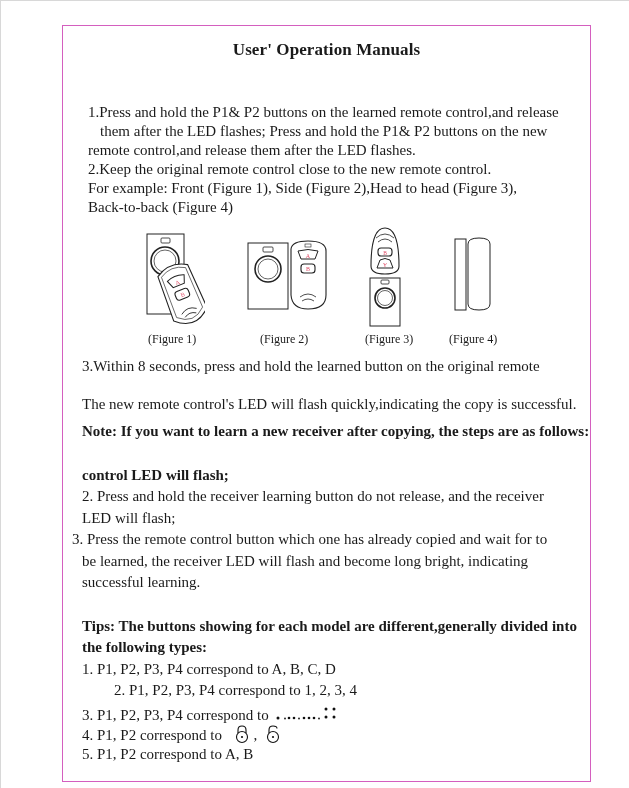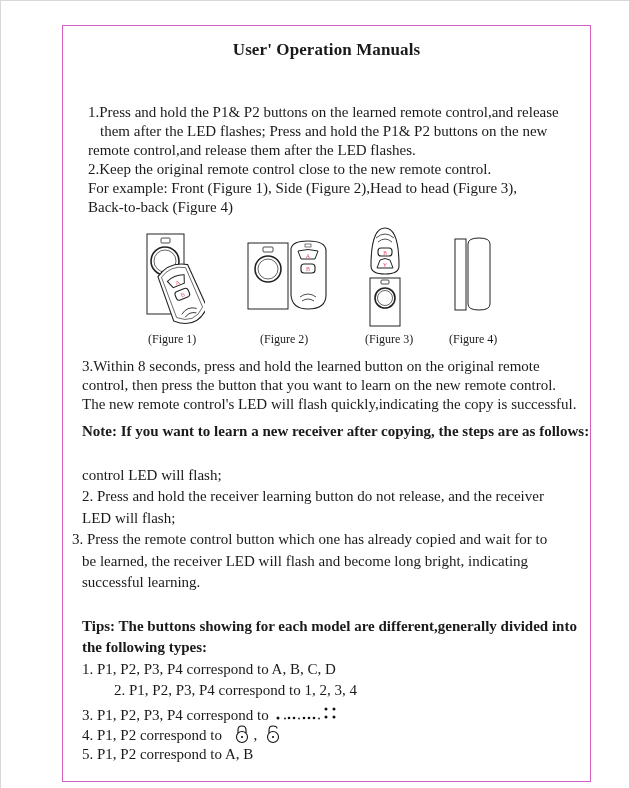--- a/index.html
+++ b/index.html
@@ -87,25 +87,24 @@
   </svg>
   <div class="cap" style="left:302px; top:306px;">(Figure 3)</div>
 
   <svg class="fig" style="left:390px; top:210px;" width="40" height="76" viewBox="0 0 40 76">
     <rect x="2" y="3" width="11" height="71" fill="#fff" stroke="#222" stroke-width="1"></rect>
     <path d="M15 8 Q15 2 26 2 Q37 2 37 8 L37 68 Q37 74 26 74 Q15 74 15 68 Z" fill="#fff" stroke="#222" stroke-width="1"></path>
   </svg>
   <div class="cap" style="left:386px; top:306px;">(Figure 4)</div>
 
   <div class="txt" style="left:19px; top:331px;">3.Within 8 seconds, press and hold the learned button on the original remote</div>
-  <div class="txt" style="left:19px; top:350px;">control, then press the button that you want to learn on the new remote control.</div>
   <div class="txt" style="left:19px; top:369px;">The new remote control's LED will flash quickly,indicating the copy is successful.</div>
 
   <div class="txt bold" style="left:19px; top:396px;">Note: If you want to learn a new receiver after copying, the steps are as follows:</div>
-  <div class="txt" style="left:19px; top:440px;">control LED will flash;</div>
+  <div class="txt" style="left:19px; top:440px;font-weight:bold;">control LED will flash;</div>
   <div class="txt" style="left:19px; top:461px;">2. Press and hold the receiver learning button do not release, and the receiver</div>
   <div class="txt" style="left:19px; top:483px;">LED will flash;</div>
   <div class="txt" style="left:9px; top:504px;">3. Press the remote control button which one has already copied and wait for to</div>
   <div class="txt" style="left:19px; top:526px;">be learned, the receiver LED will flash and become long bright, indicating</div>
   <div class="txt" style="left:19px; top:547px;">successful learning.</div>
 
   <div class="txt bold" style="left:19px; top:591px;">Tips: The buttons showing for each model are different,generally divided into</div>
   <div class="txt bold" style="left:19px; top:612px;">the following types:</div>
   <div class="txt" style="left:19px; top:634px;">1. P1, P2, P3, P4 correspond to A, B, C, D</div>
   <div class="txt" style="left:19px; top:655px;margin-left:32px;">2. P1, P2, P3, P4 correspond to 1, 2, 3, 4</div>

